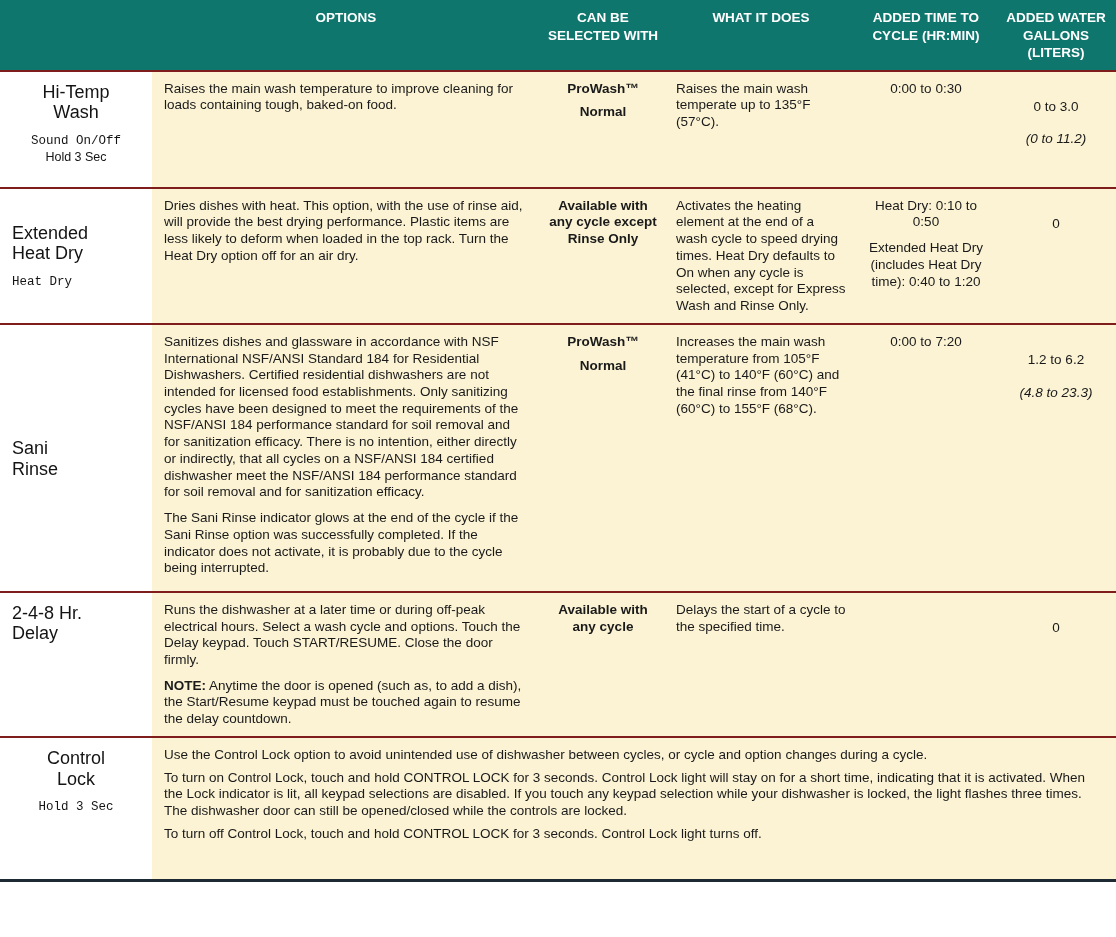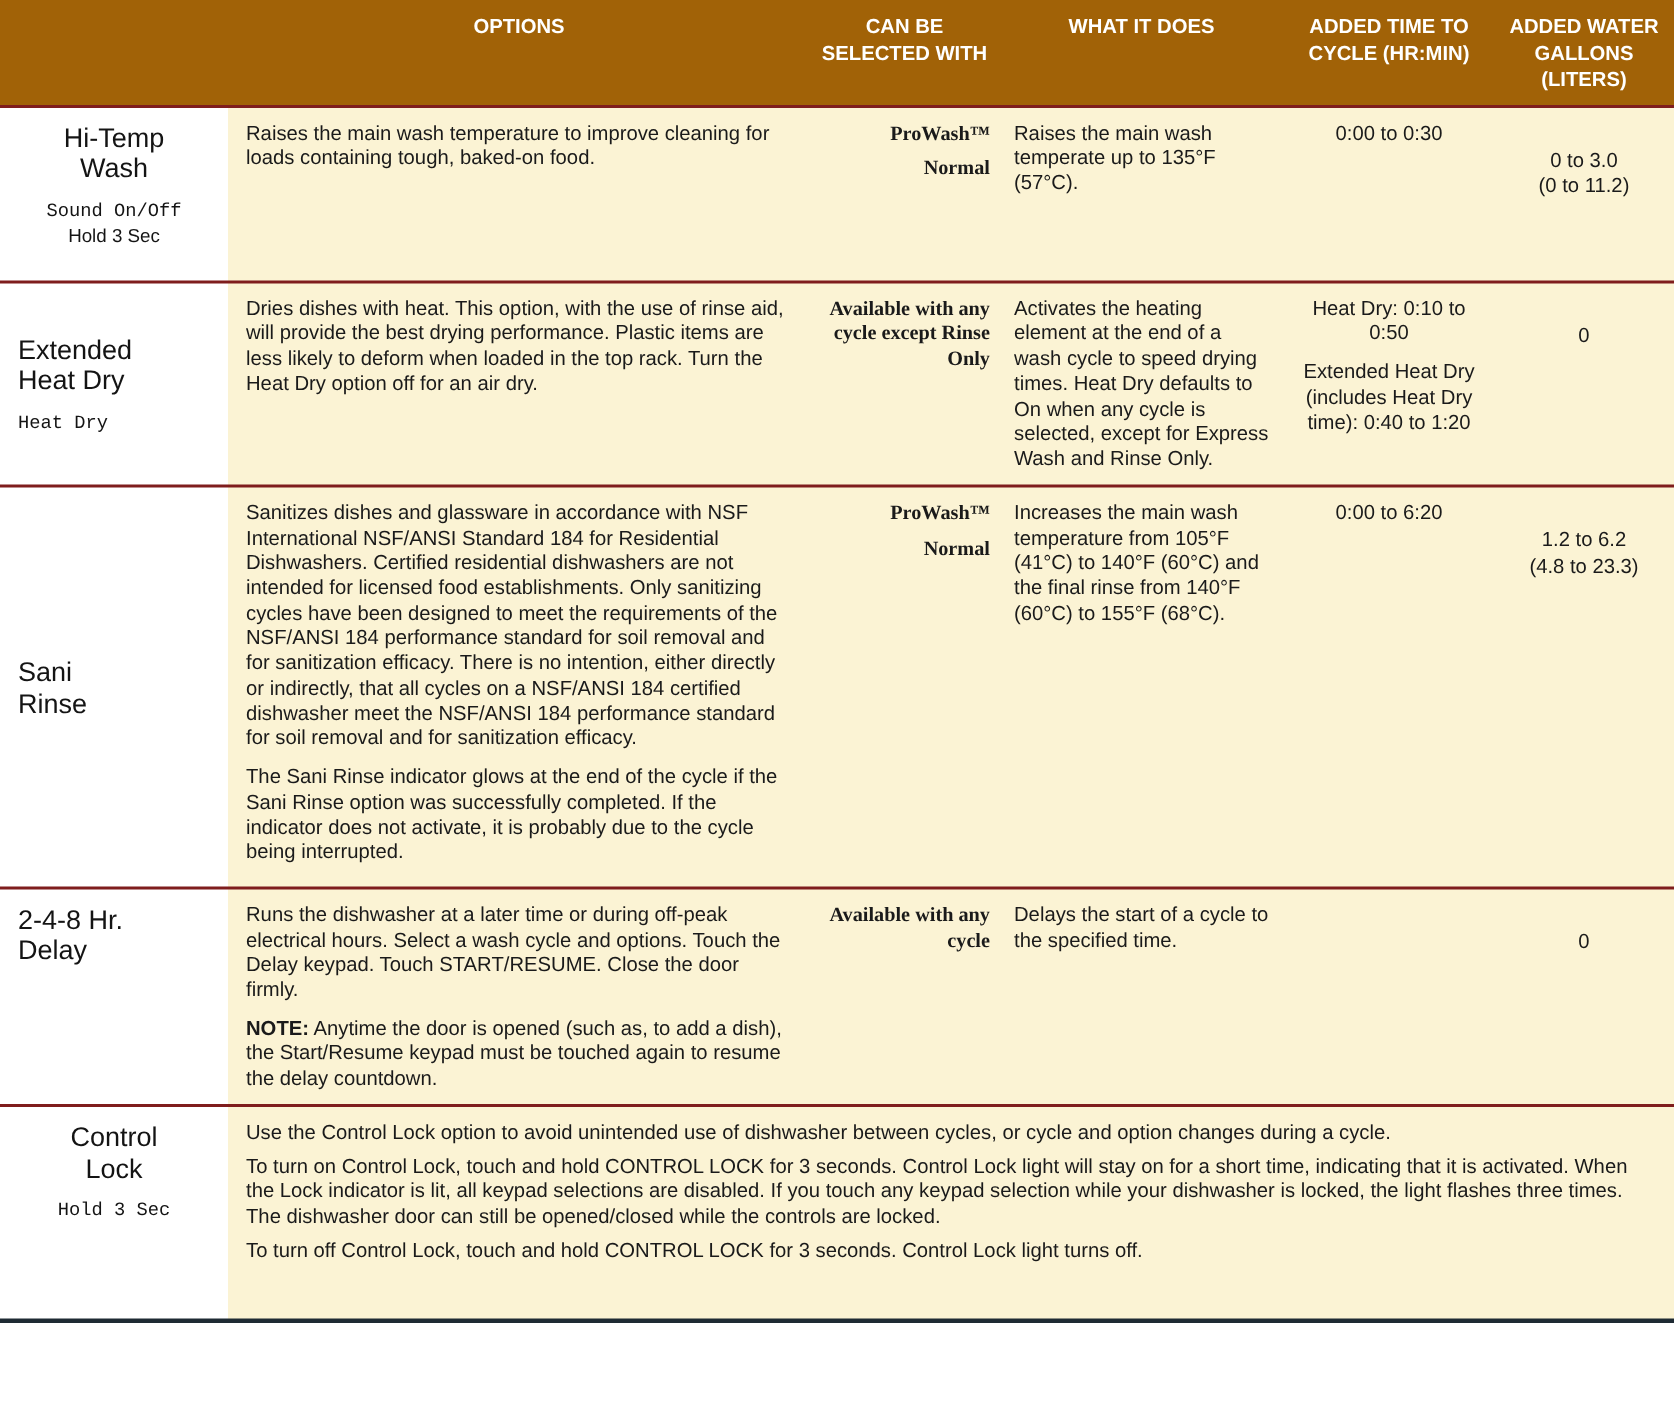--- a/index.html
+++ b/index.html
@@ -9,21 +9,21 @@
     font-family: "Liberation Sans", sans-serif;
     color: #1a1a1a;
   }
   table.tbl {
     width: 1116px;
     border-collapse: collapse;
     table-layout: fixed;
     border-bottom: 3px solid #1e2a33;
   }
   thead th {
-    background: #a16207;
+    background: #0f766e;
     color: #ffffff;
     font-size: 13.5px;
     font-weight: bold;
     text-align: center;
     vertical-align: top;
     padding: 9px 6px 8px 6px;
     height: 68px;
     line-height: 1.3;
   }
   tbody td {
@@ -48,26 +48,26 @@
   .nm.c { margin-left: auto; margin-right: auto; }
   .sub {
     display: block;
     font-size: 12.5px;
     line-height: 1.25;
     color: #141414;
   }
   .sub.gap { margin-top: 11px; font-family: Liberation Mono, monospace; }
   td.opt  { padding: 9px 12px 8px 12px; }
   td.does { padding: 9px 10px 8px 10px; }
-  td.sel  { padding: 9px 6px 8px 6px; text-align: right; font-weight: bold; font-family: Liberation Serif, serif; }
+  td.sel  { padding: 9px 6px 8px 6px; text-align: center; font-weight: bold; }
   td.time { padding: 9px 6px 8px 6px; text-align: center; }
   td.water{ padding: 27px 4px 8px 4px; text-align: center; }
   td p + p { margin-top: 9px; }
   td.sel p + p { margin-top: 7px; }
-  td.water p + p { margin-top: 1px; }
+  td.water p + p { margin-top: 16px; font-style: italic; }
   td.time p.gap { margin-top: 9px; }
   tr.r0 td { height: 117px; }
   tr.r1 td { height: 131px; }
   tr.r2 td { height: 268px; }
   tr.r3 td { height: 140px; }
   tr.r4 td { height: 144px; }
   td.lock-content { padding: 9px 12px 8px 12px; }
   td.lock-content p + p { margin-top: 6px; }
   strong.note { font-weight: bold; }
 </style>
@@ -152,21 +152,21 @@
         <p>The Sani Rinse indicator glows at the end of the cycle if the Sani Rinse option was successfully completed. If the indicator does not activate, it is probably due to the cycle being interrupted.</p>
       </td>
       <td class="sel">
         <p>ProWash™</p>
         <p>Normal</p>
       </td>
       <td class="does">
         <p>Increases the main wash temperature from 105°F (41°C) to 140°F (60°C) and the final rinse from 140°F (60°C) to 155°F (68°C).</p>
       </td>
       <td class="time">
-        <p>0:00 to 6:20</p>
+        <p>0:00 to 7:20</p>
       </td>
       <td class="water">
         <p>1.2 to 6.2</p>
         <p>(4.8 to 23.3)</p>
       </td>
     </tr>
 
     <tr class="r3">
       <td class="name">
         <span class="nm w100">2-4-8 Hr. Delay</span>

